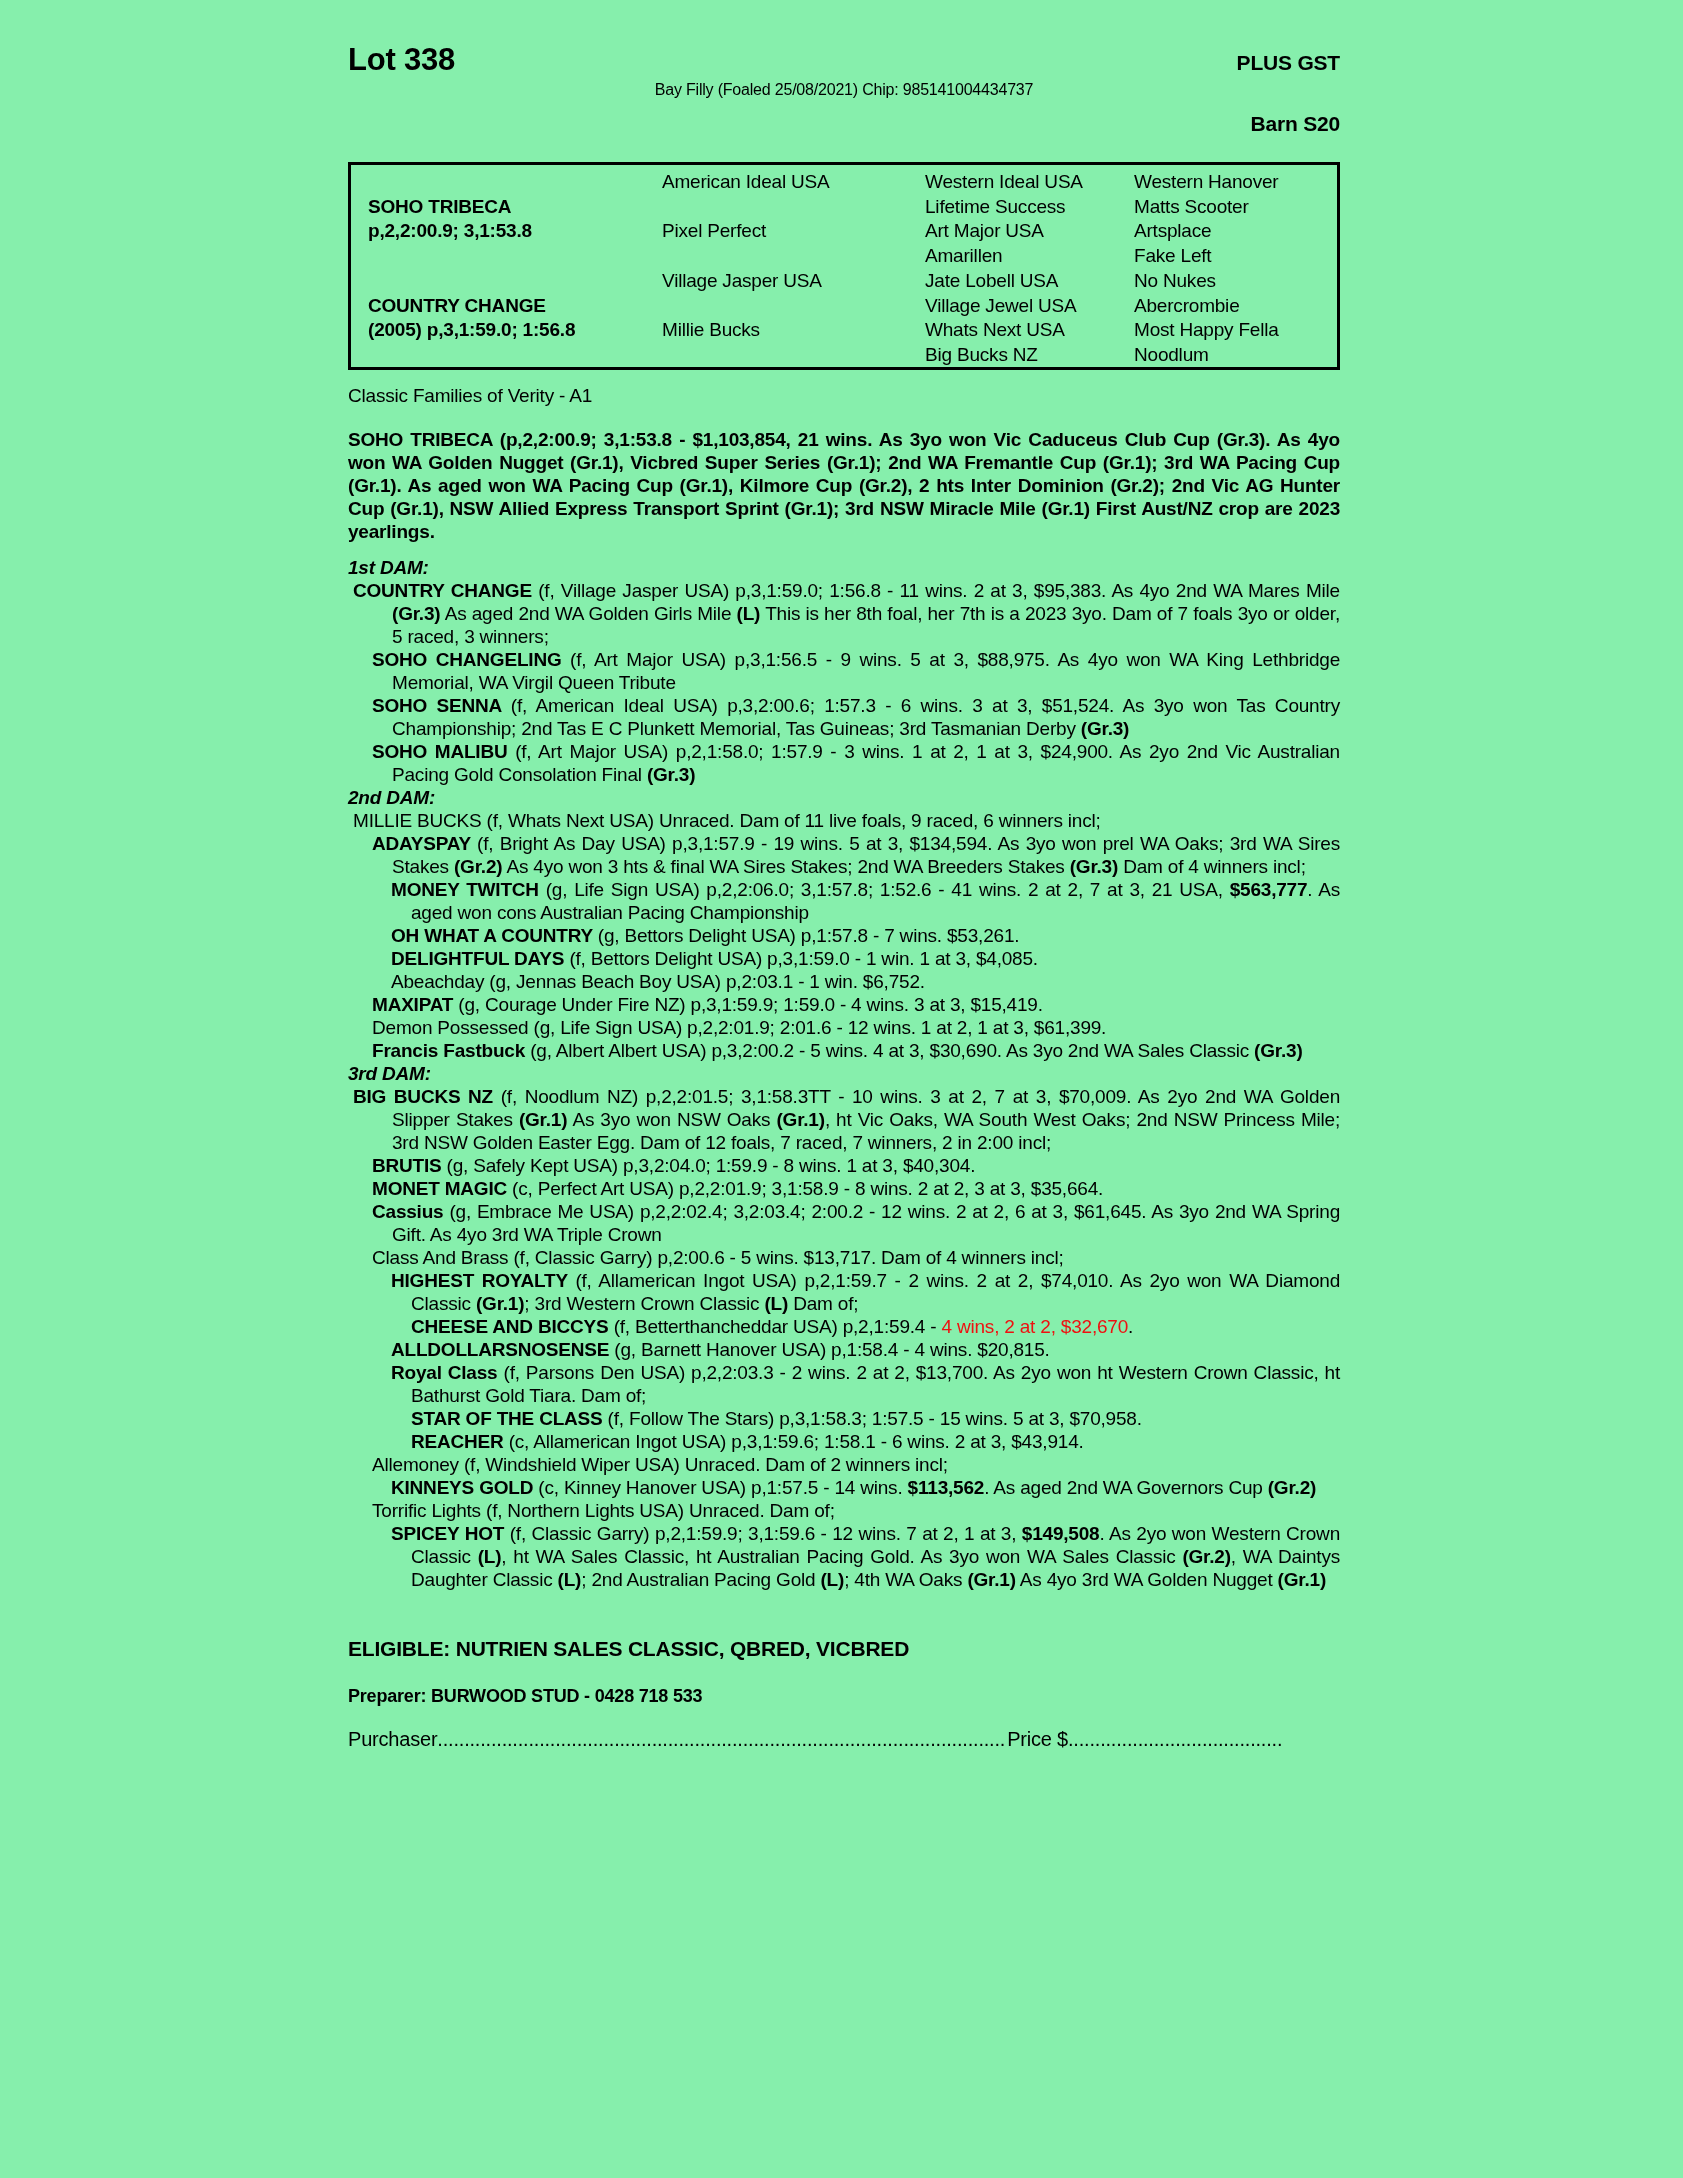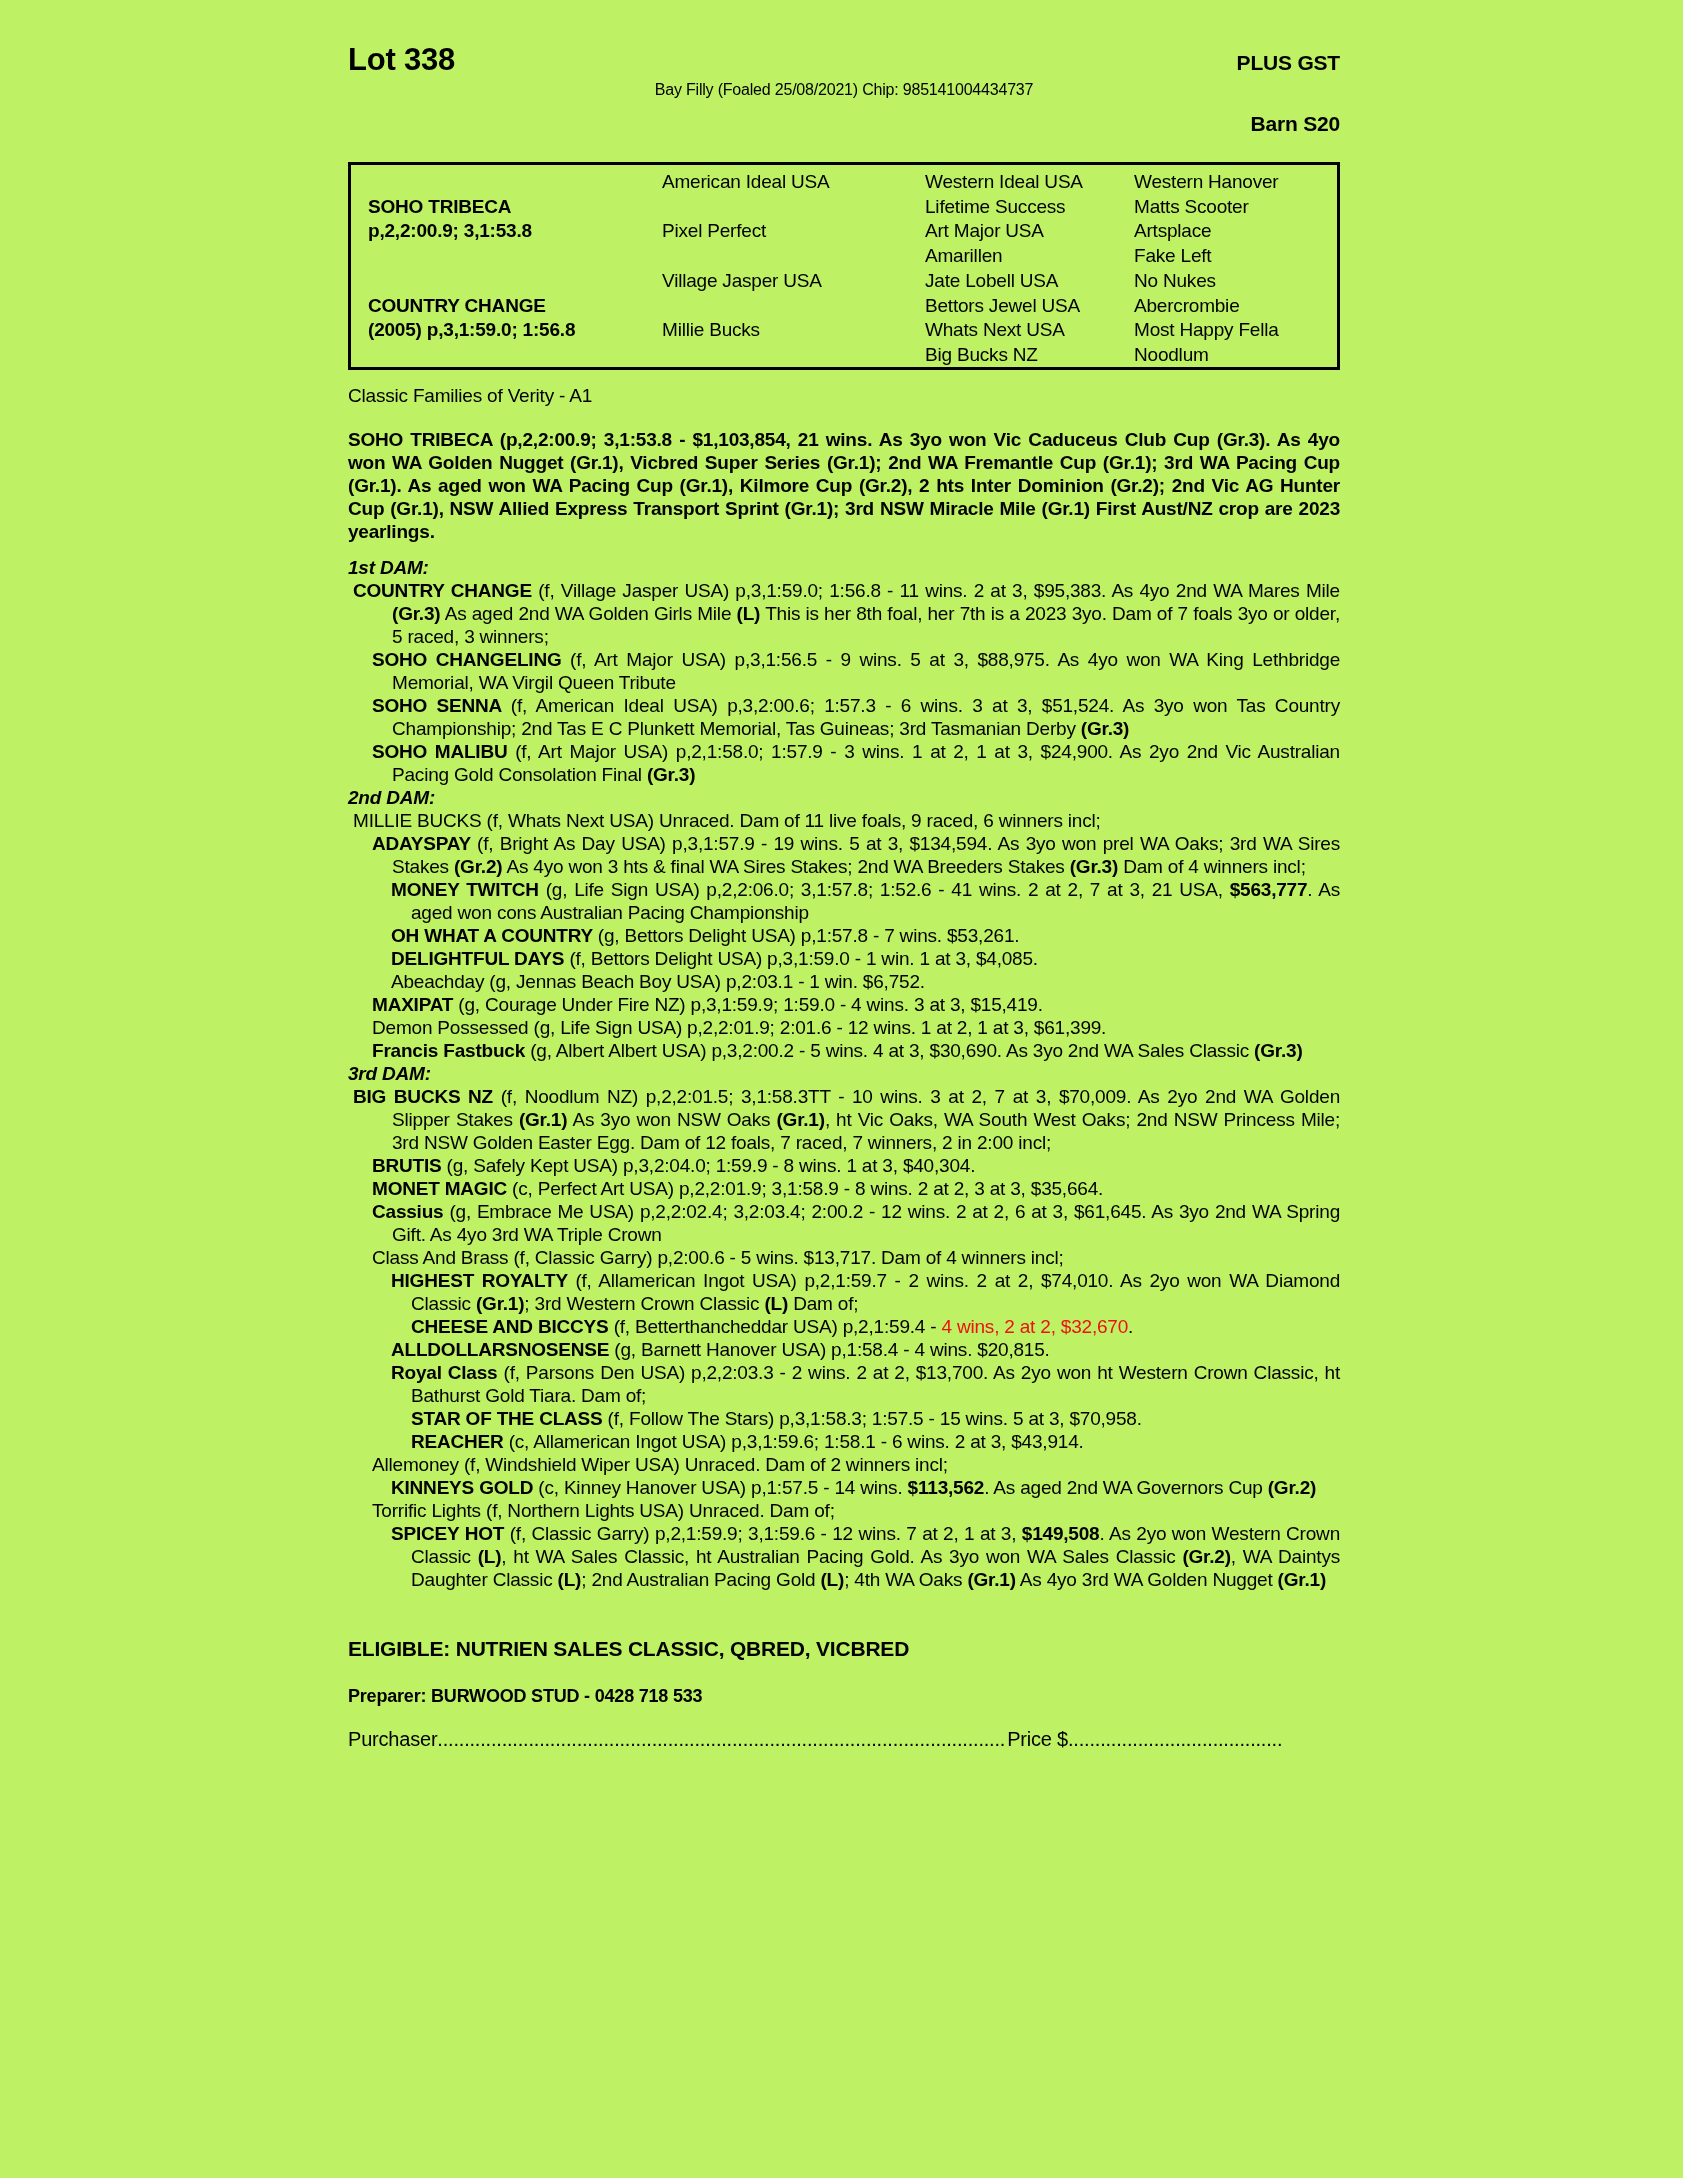--- a/index.html
+++ b/index.html
@@ -1,16 +1,16 @@
 <!DOCTYPE html>
 <html style="--red: #ee1111;"><head>
 <meta charset="utf-8">
 <style>
   html,body{margin:0;padding:0;background:#888;}
-  .page{position:relative;width:1683px;height:2178px;background:#bef264;margin:0 auto;
+  .page{position:relative;width:1683px;height:2178px;background:#86efac;margin:0 auto;
         font-family:"Liberation Sans","DejaVu Sans",sans-serif;color:#000;letter-spacing:-0.2px;}
   .abs{position:absolute;}
   .b{font-weight:bold;}
   .red{color:var(--red,#ee1111);}
   .lot{left:348px;top:42px;font-size:31px;font-weight:bold;}
   .consigned{left:348px;top:51px;width:992px;text-align:center;font-size:22px;font-weight:bold;}
   .plusgst{left:348px;top:51px;width:992px;text-align:right;font-size:21px;font-weight:bold;}
   .subtitle{left:348px;top:81px;width:992px;text-align:center;font-size:16px;}
   .barn{left:348px;top:112px;width:992px;text-align:right;font-size:21px;font-weight:bold;}
   .ptable{left:348px;top:162px;width:992px;height:208px;border:3px solid #000;box-sizing:border-box;}
@@ -48,21 +48,21 @@
       <div class="pcell b" style="left: 17px; top: 155px;">(2005) p,3,1:59.0; 1:56.8</div>
       <div class="pcell" style="left: 311px; top: 7px;">American Ideal USA</div>
       <div class="pcell" style="left: 311px; top: 56px;">Pixel Perfect</div>
       <div class="pcell" style="left: 311px; top: 106px;">Village Jasper USA</div>
       <div class="pcell" style="left: 311px; top: 155px;">Millie Bucks</div>
       <div class="pcell" style="left: 574px; top: 7px;">Western Ideal USA</div>
       <div class="pcell" style="left: 574px; top: 32px;">Lifetime Success</div>
       <div class="pcell" style="left: 574px; top: 56px;">Art Major USA</div>
       <div class="pcell" style="left: 574px; top: 81px;">Amarillen</div>
       <div class="pcell" style="left: 574px; top: 106px;">Jate Lobell USA</div>
-      <div class="pcell" style="left: 574px; top: 131px;">Bettors Jewel USA</div>
+      <div class="pcell" style="left: 574px; top: 131px;">Village Jewel USA</div>
       <div class="pcell" style="left: 574px; top: 155px;">Whats Next USA</div>
       <div class="pcell" style="left: 574px; top: 180px;">Big Bucks NZ</div>
       <div class="pcell" style="left: 783px; top: 7px;">Western Hanover</div>
       <div class="pcell" style="left: 783px; top: 32px;">Matts Scooter</div>
       <div class="pcell" style="left: 783px; top: 56px;">Artsplace</div>
       <div class="pcell" style="left: 783px; top: 81px;">Fake Left</div>
       <div class="pcell" style="left: 783px; top: 106px;">No Nukes</div>
       <div class="pcell" style="left: 783px; top: 131px;">Abercrombie</div>
       <div class="pcell" style="left: 783px; top: 155px;">Most Happy Fella</div>
       <div class="pcell" style="left: 783px; top: 180px;">Noodlum</div>

